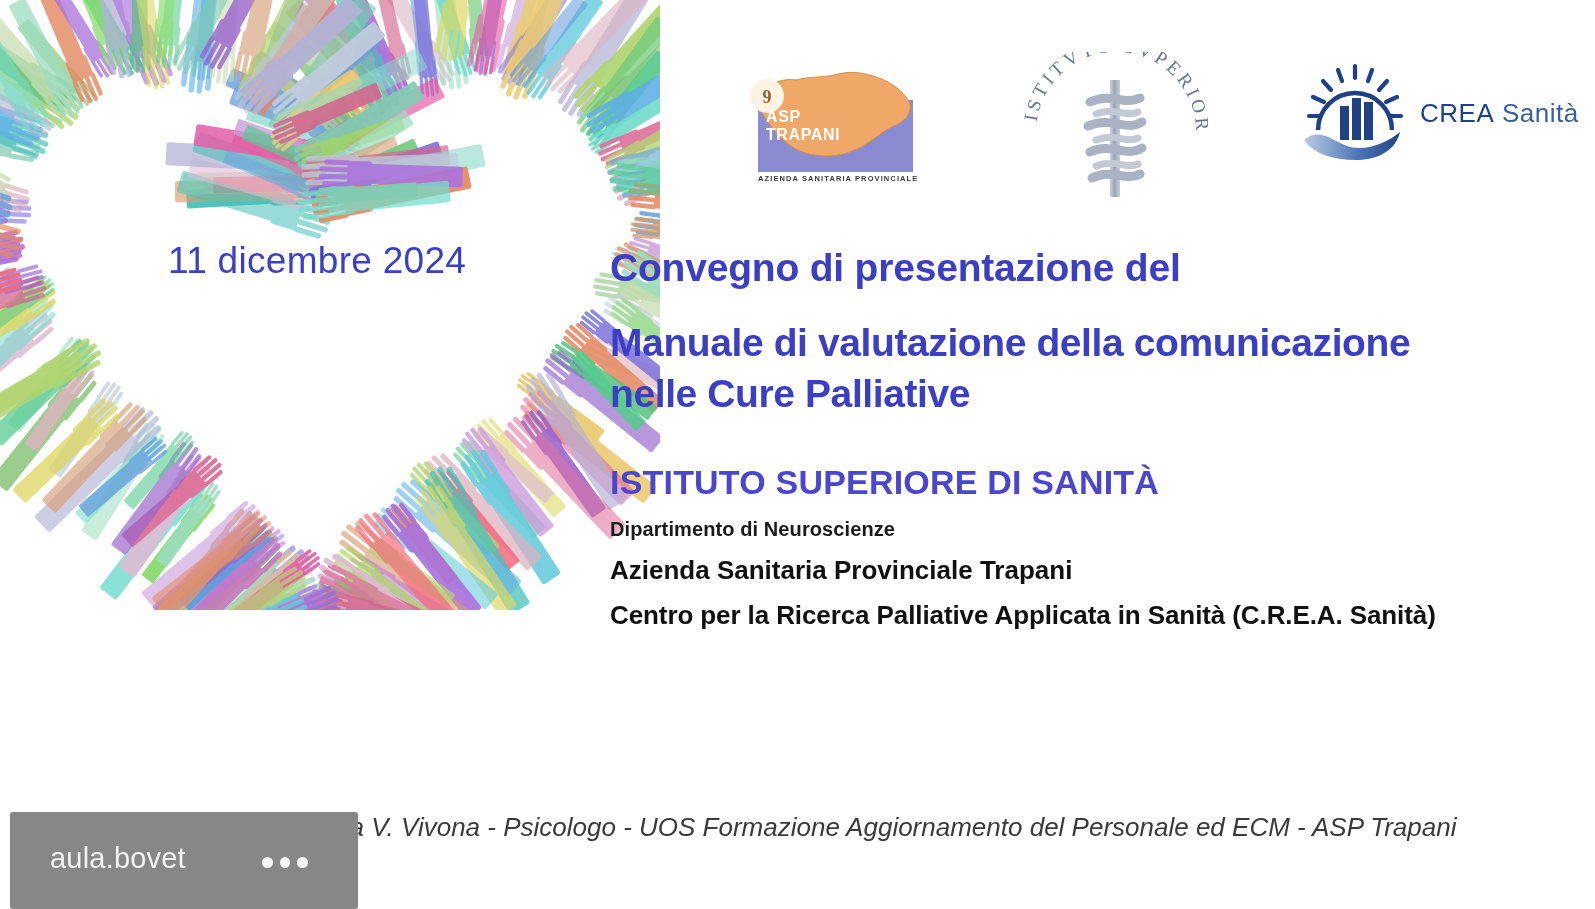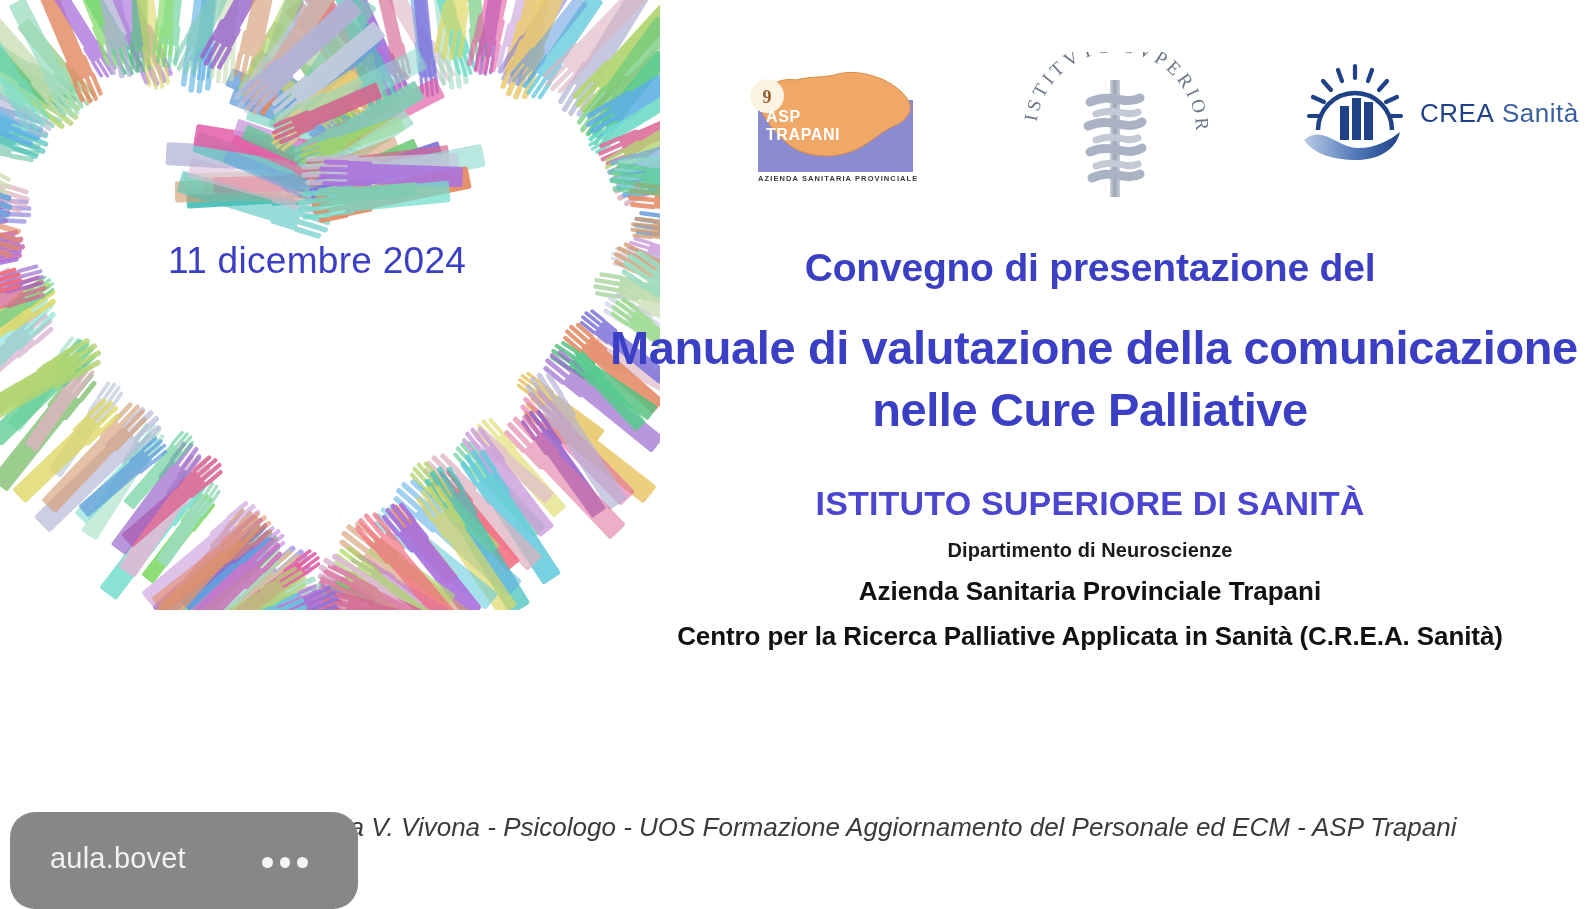--- a/index.html
+++ b/index.html
@@ -98,33 +98,32 @@
   }
   #logo-crea .crea-word b { font-weight: normal; margin-left: 24px; }
   #logo-crea .crea-word span { font-weight: normal; color: #3a5f9e; }
 
   
   #text-block {
     position: absolute;
     left: 610px;
     top: 248px;
     width: 960px;
-    text-align: center;
   }
   .line { white-space: nowrap; }
   #headline {
     font-size: 39px;
     font-weight: bold;
     color: #3b3fc4;
     line-height: 1.0;
     letter-spacing: -0.2px;
   }
   #subject {
     margin-top: 30px;
-    font-size: 47px;
+    font-size: 39px;
     font-weight: bold;
     color: #3b3fc4;
     line-height: 1.32;
     letter-spacing: -0.4px;
   }
   #organized-by {
     margin-top: 37px;
     font-size: 29px;
     font-weight: normal;
     color: #2d2d2d;
@@ -178,21 +177,21 @@
   }
 
   
   #video-tile {
     position: absolute;
     left: 10px;
     top: 812px;
     width: 348px;
     height: 97px;
     background: #878787;
-    border-radius: 25px;
+    border-radius: 3px;
   }
   #video-tile .tile-name {
     position: absolute;
     left: 40px;
     top: 30px;
     color: #f2f2f2;
     font-size: 29px;
     font-weight: normal;
     letter-spacing: 0.2px;
     white-space: nowrap;

